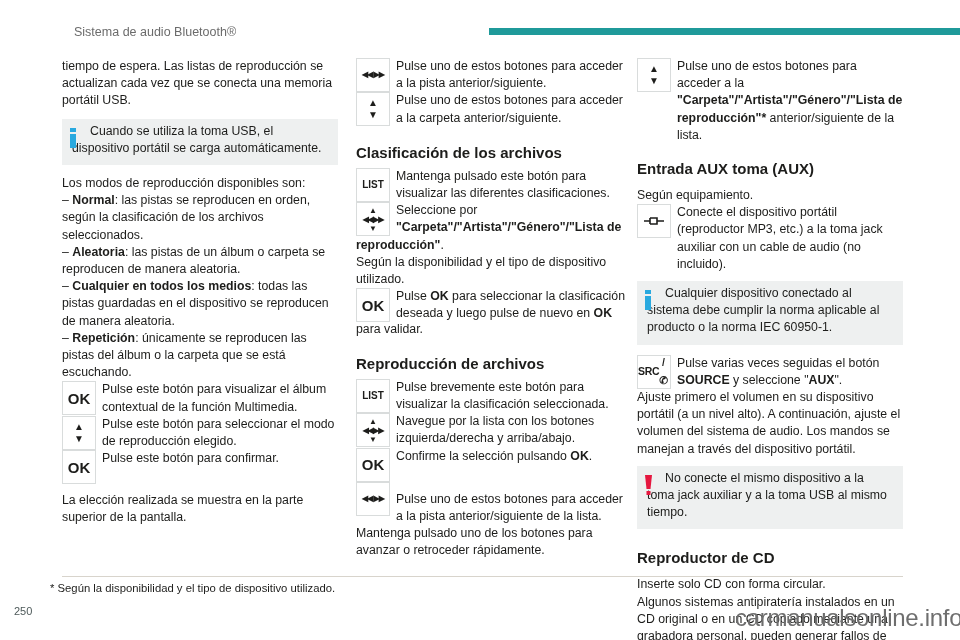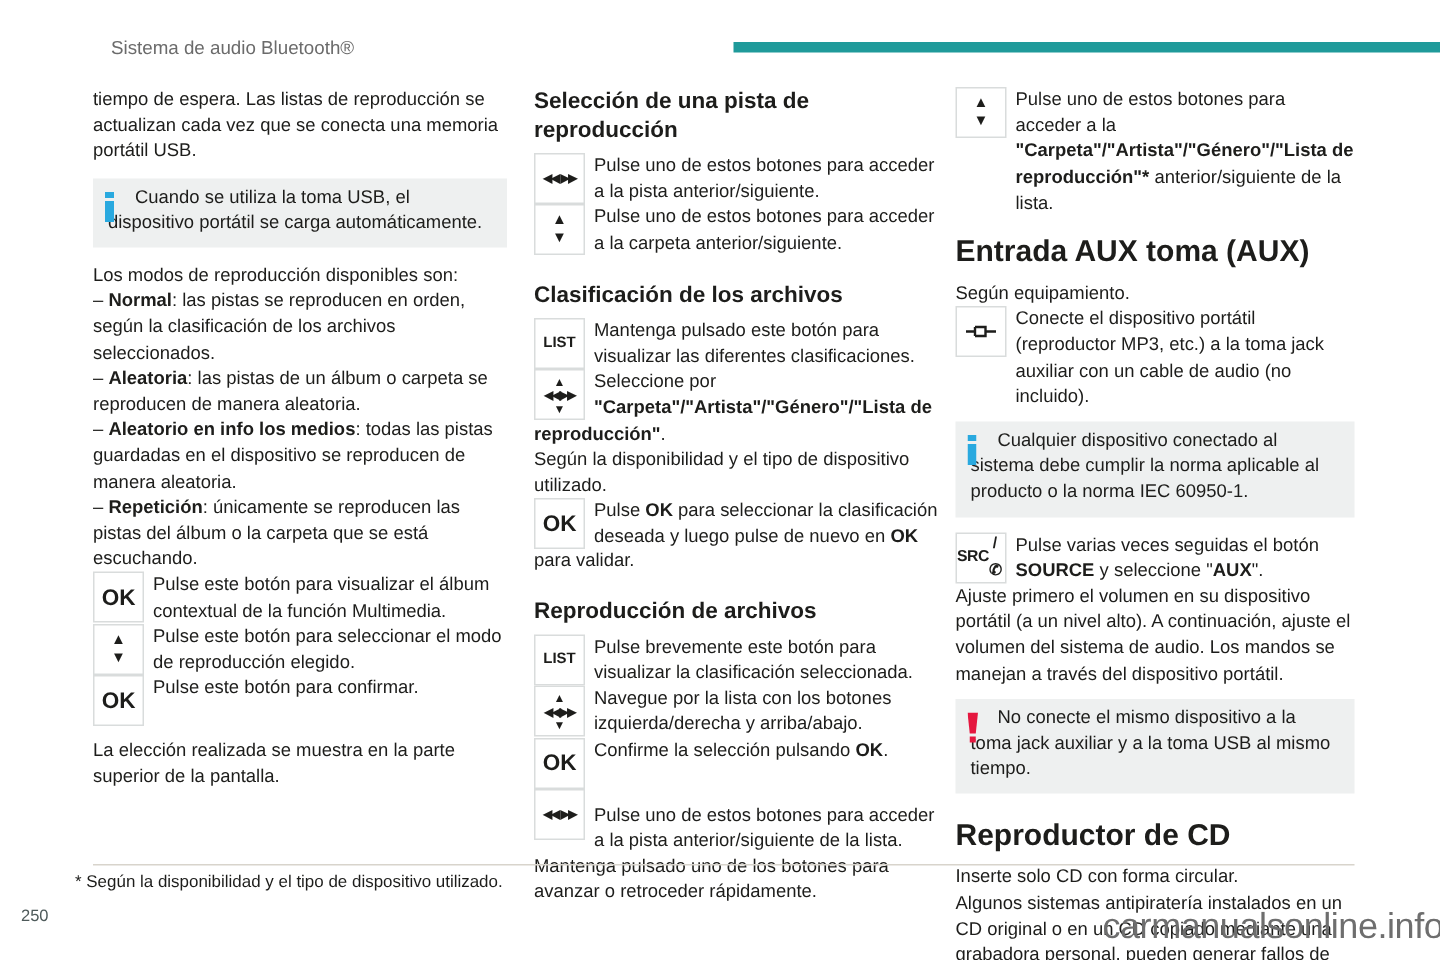--- a/index.html
+++ b/index.html
@@ -17,21 +17,21 @@
   .col1 { left:62px; width:276px; }
   .col2 { left:356px; width:270px; }
   .col3 { left:637px; width:266px; }
   p { margin:0; }
   b { font-weight:bold; }
   .info-box {
     background:#eef0f0; padding:4px 10px 8px 20px; margin:8px 0 10px 0; position:relative;
   }
   .info-box .ic { position:absolute; left:8px; top:9px; }
   h3 { font-size:15px; font-weight:bold; margin:16px 0 6px 0; line-height:19px; }
-  h2 { font-size:20px; font-weight:bold; margin:12px 0 6px 0; line-height:25px; }
+  h2 { font-size:15px; font-weight:bold; margin:12px 0 6px 0; line-height:25px; }
   .btnrow { position:relative; min-height:34px; }
   .btnrow .btn {
     position:absolute; left:0; top:0; width:34px; height:34px; border:1px solid #d9dcdc; background:#fff;
     box-sizing:border-box; display:flex; align-items:center; justify-content:center;
     font-weight:bold; color:#1d1d1b;
   }
   .btnrow .txt { padding-left:40px; display:block; }
   .btn.ok { font-size:15px; }
   .btn.list { font-size:10px; }
   .btn.src { font-size:10.5px; letter-spacing:-0.3px; }
@@ -56,21 +56,21 @@
           <rect x="0" y="0" width="6" height="4" fill="#29a9df"></rect>
           <rect x="0" y="6" width="6" height="14" fill="#29a9df"></rect>
         </svg>
     </span>
     <span style="display:block;text-indent:18px;margin-left:-10px;">Cuando se utiliza la toma USB, el dispositivo portátil se carga automáticamente.</span>
   </div>
 
   <p>Los modos de reproducción disponibles son:</p>
   <p><span>–</span> <b>Normal</b><span>: las pistas se reproducen en orden, según la clasificación de los archivos seleccionados.</span></p>
   <p><span>–</span> <b>Aleatoria</b><span>: las pistas de un álbum o carpeta se reproducen de manera aleatoria.</span></p>
-  <p><span>–</span> <b>Aleatorio en info los medios</b><span>: todas las pistas guardadas en el dispositivo se reproducen de manera aleatoria.</span></p>
+  <p><span>–</span> <b>Cualquier en todos los medios</b><span>: todas las pistas guardadas en el dispositivo se reproducen de manera aleatoria.</span></p>
   <p><span>–</span> <b>Repetición</b><span>: únicamente se reproducen las pistas del álbum o la carpeta que se está escuchando.</span></p>
 
   <div class="btnrow">
     <div class="btn ok">OK</div>
     <span class="txt">Pulse este botón para visualizar el álbum contextual de la función Multimedia.</span>
   </div>
   <div class="btnrow">
     <div class="btn arrows-v">
         <span>▲</span>
         <span>▼</span>
@@ -78,21 +78,20 @@
     <span class="txt">Pulse este botón para seleccionar el modo de reproducción elegido.</span>
   </div>
   <div class="btnrow">
     <div class="btn ok">OK</div>
     <span class="txt">Pulse este botón para confirmar.</span>
   </div>
   <p style="margin-top:8px;">La elección realizada se muestra en la parte superior de la pantalla.</p>
 </div>
 
 <div class="col col2">
-  <h3 style="margin-top:0;">Selección de una pista de reproducción</h3>
   <div class="btnrow">
     <div class="btn" style="font-size:8px;letter-spacing:-1px;"><span>◀◀</span>&nbsp;<span>▶▶</span></div>
     <span class="txt">Pulse uno de estos botones para acceder a la pista anterior/siguiente.</span>
   </div>
   <div class="btnrow">
     <div class="btn arrows-v">
         <span>▲</span>
         <span>▼</span>
       </div>
     <span class="txt">Pulse uno de estos botones para acceder a la carpeta anterior/siguiente.</span>

